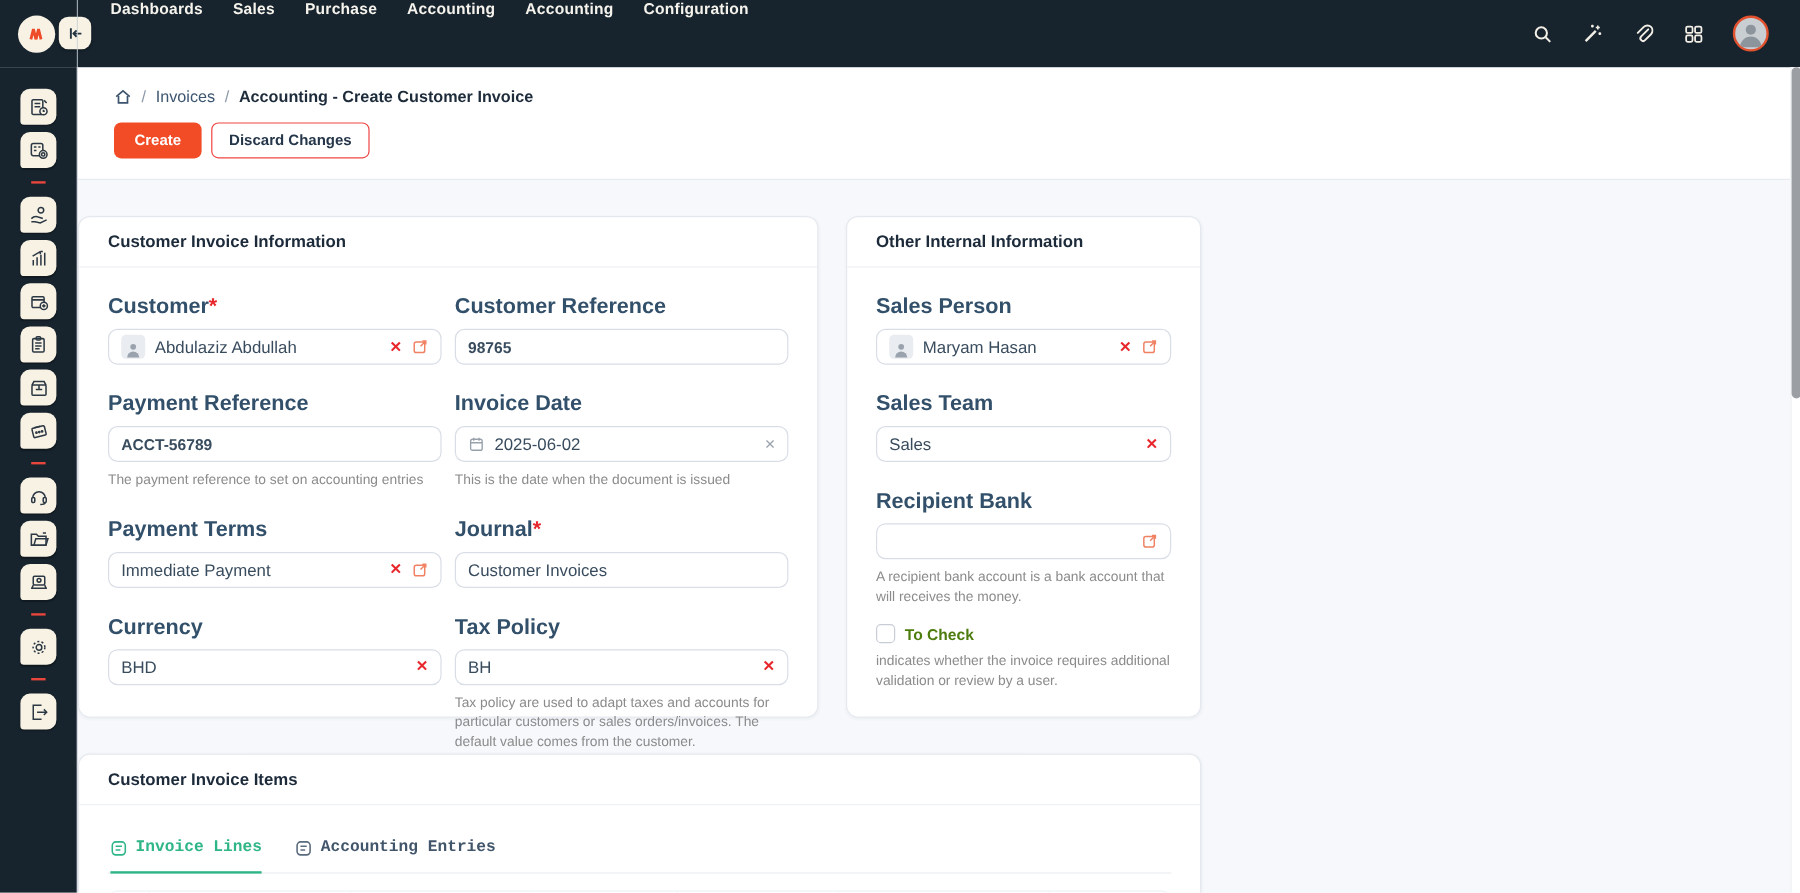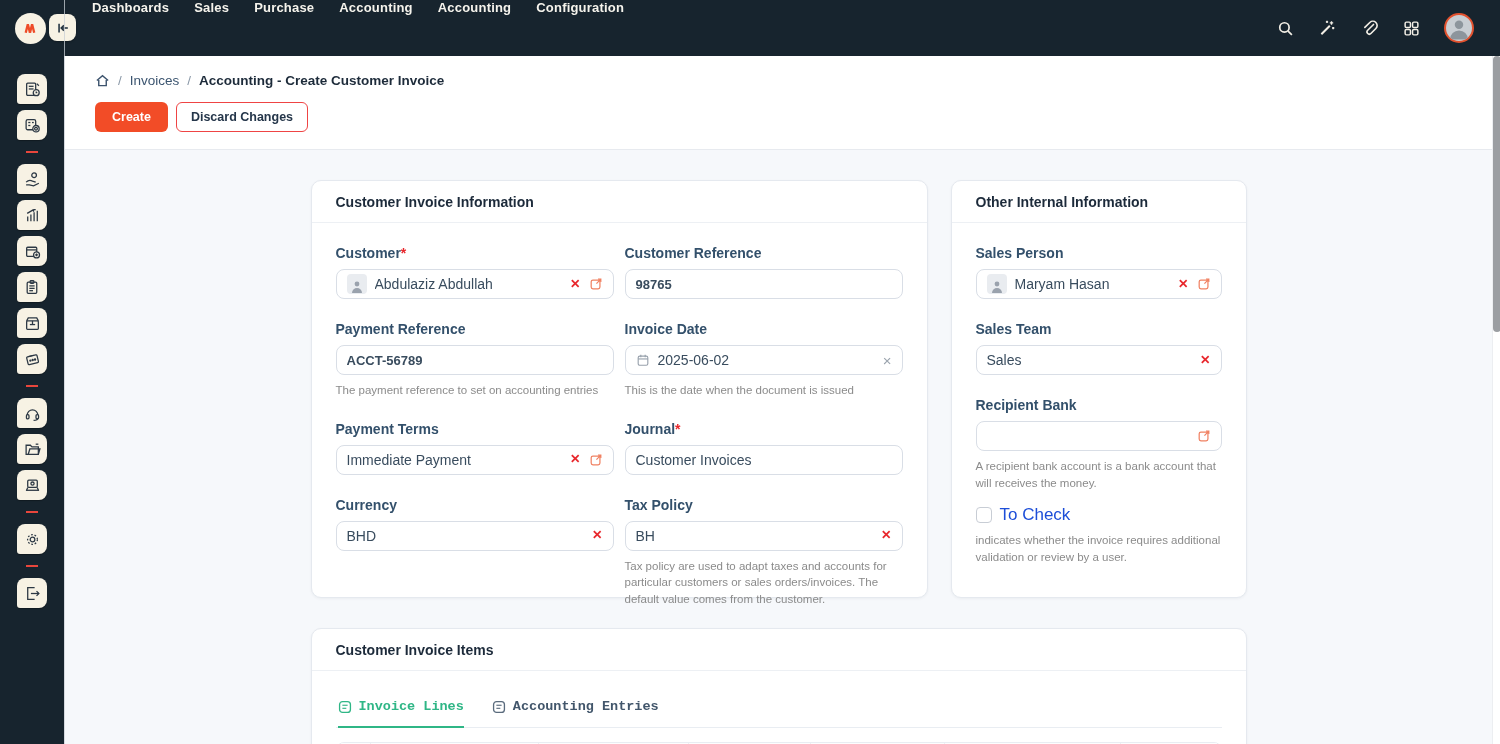--- a/index.html
+++ b/index.html
@@ -27,49 +27,49 @@
   .main { position:absolute; left:65px; top:56px; width:1427px; height:688px; }
   .topbar { height:94px; background:#ffffff; border-bottom:1px solid #e7eaef; padding:14px 0 0 30px; }
   .breadcrumb { display:flex; align-items:center; gap:8px; font-size:13.5px; height:20px; }
   .bc-link { color:#3c5570; cursor:pointer; }
   .bc-sep { color:#8b99a8; }
   .bc-current { color:#1d2b3a; font-weight:700; }
   .action-row { margin-top:12px; display:flex; gap:8px; }
   .btn-create { background:#f24c27; color:#fff; font-weight:700; font-size:12.5px; border:none; border-radius:6px; padding:7px 17px; cursor:pointer; }
   .btn-discard { background:#fff; color:#25364a; font-weight:700; font-size:12.5px; border:1px solid #ef4444; border-radius:6px; padding:7px 14px; cursor:pointer; }
 
-  .content { height:594px; background:#f6f8fb; overflow:hidden; display:flex; justify-content:center; }
+  .content { height:594px; background:#f6f8fb; overflow:hidden; display:flex; }
   .canvas { width:936px; padding-top:30px; }
 
   
   .card { background:#fff; border:1px solid #e5e9ef; border-radius:10px; box-shadow:0 1px 3px rgba(25,39,57,.05); }
   .card-header { padding:12px 24px 11px 24px; border-bottom:1px solid #edf0f4; }
   .card-title { font-size:14px; font-weight:700; color:#1c2a3a; }
   .card-body { padding:22px 24px; }
   .row-cards { display:flex; gap:23px; }
   .card-invoice { width:617px; height:418px; }
   .card-other { width:296px; height:418px; }
   .card-items { width:936px; height:230px; margin-top:30px; }
 
   .grid2 { display:grid; grid-template-columns:1fr 1fr; column-gap:11px; align-items:start; }
 
   .field { margin-bottom:22px; }
-  .flabel { font-size:14px; font-weight:700; color:#33506b; margin-bottom:8px; }
+  .flabel { font-size:18px; font-weight:700; color:#33506b; margin-bottom:8px; }
   .req { color:#e8272c; font-weight:700; }
   .fbox { height:30px; border:1px solid #d9dee6; border-radius:8px; background:#fff; display:flex; align-items:center; padding:0 10px; gap:8px; font-size:14px; color:#394c5e; cursor:text; }
   .fvalue { white-space:nowrap; overflow:hidden; }
   .spacer { flex:1; }
   .x-red { color:#e8272c; font-weight:700; font-size:12.5px; line-height:1; cursor:pointer; }
   .x-gray { color:#9aa3ad; font-size:15px; line-height:1; cursor:pointer; }
   .person-chip { width:20px; height:20px; border-radius:4px; background:#e9ecf0; display:flex; align-items:flex-end; justify-content:center; overflow:hidden; flex:0 0 auto; }
   .helper { font-size:11.5px; color:#8b8b8b; line-height:1.45; margin-top:7px; }
 
   .check-row { display:flex; align-items:center; gap:8px; margin-top:6px; cursor:pointer; }
   .checkbox { width:16px; height:16px; border:1.5px solid #c8cdd5; border-radius:4px; background:#fff; }
-  .check-label { font-size:17px; font-weight:400; color:#1d4ed8; }
+  .check-label { font-size:13px; font-weight:700; color:#4d7c0f; }
 
   
   .tabbar { display:flex; gap:28px; border-bottom:1px solid #e9edf2; padding:0 0 0 2px; margin-top:4px;font-family:Liberation Mono, monospace; }
   .tab { display:flex; align-items:center; gap:7px; font-size:13.5px; font-weight:700; padding-bottom:12px; border-bottom:2px solid transparent; margin-bottom:-1px; cursor:pointer; }
   .tab.active { color:#2fb686; border-bottom-color:#2fb686; }
   .tab.inactive { color:#42566b; }
 
   
   .items-table { margin-top:14px; display:grid; grid-template-columns:34px 168px 150px 122px 134px 176px 100px 92px 1fr; height:40px; border:1px solid #e9edf2; border-radius:8px 8px 0 0; overflow:hidden; background:#fff; }
   .th { border-right:1px solid #edf0f4; background:#fdfdfe; }

